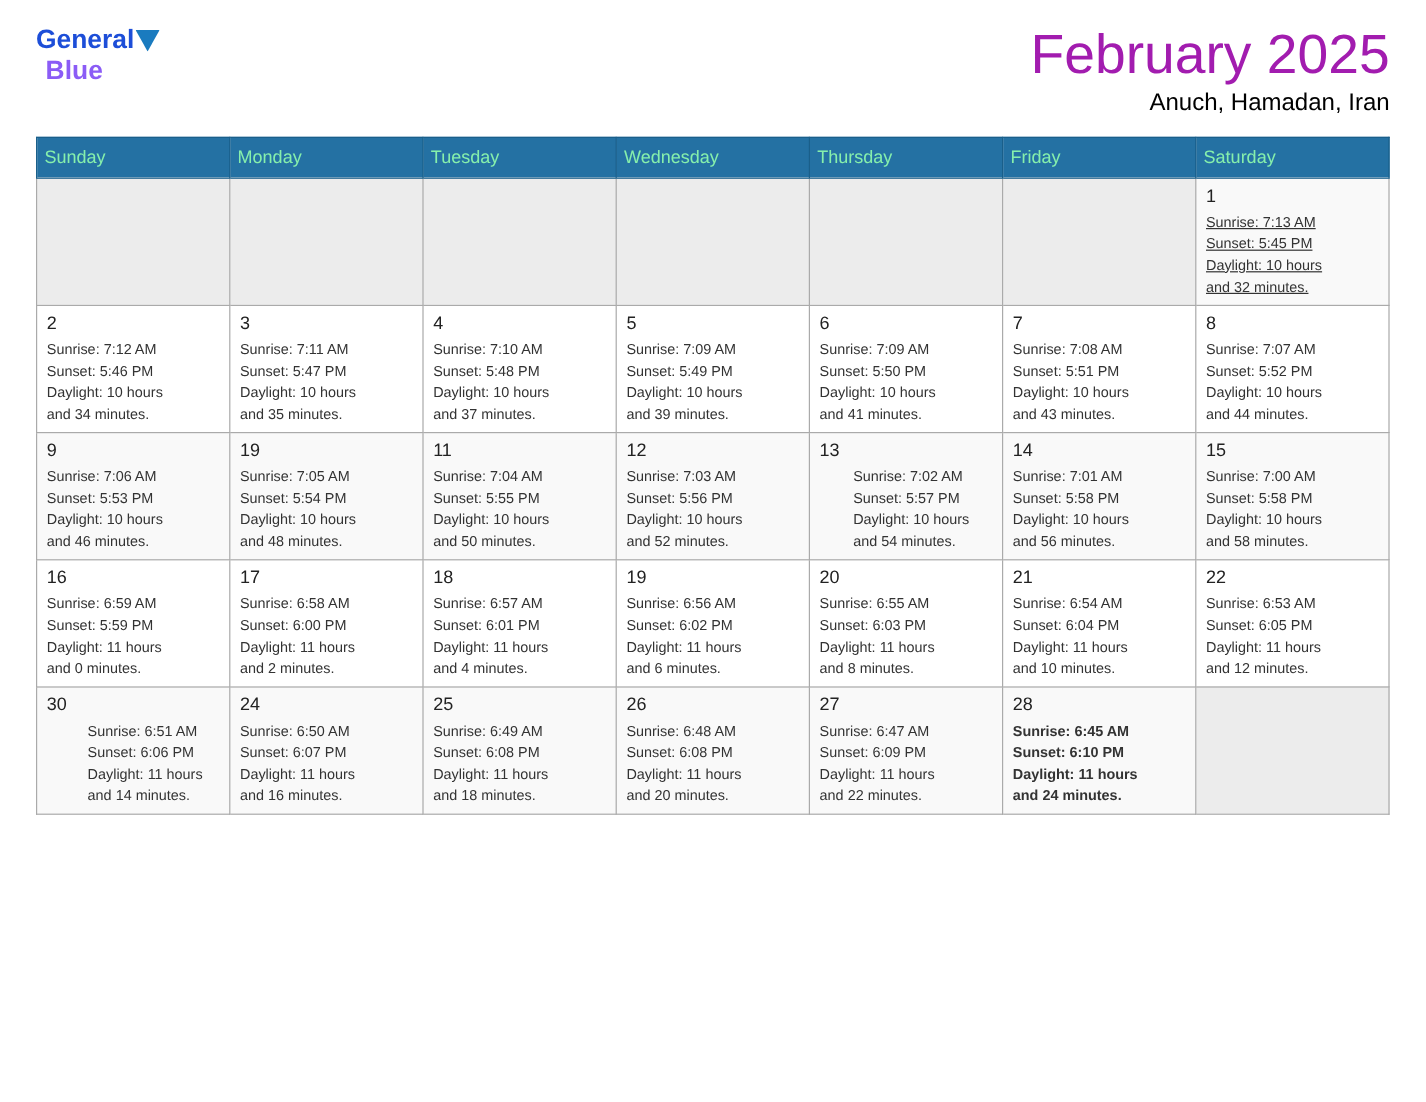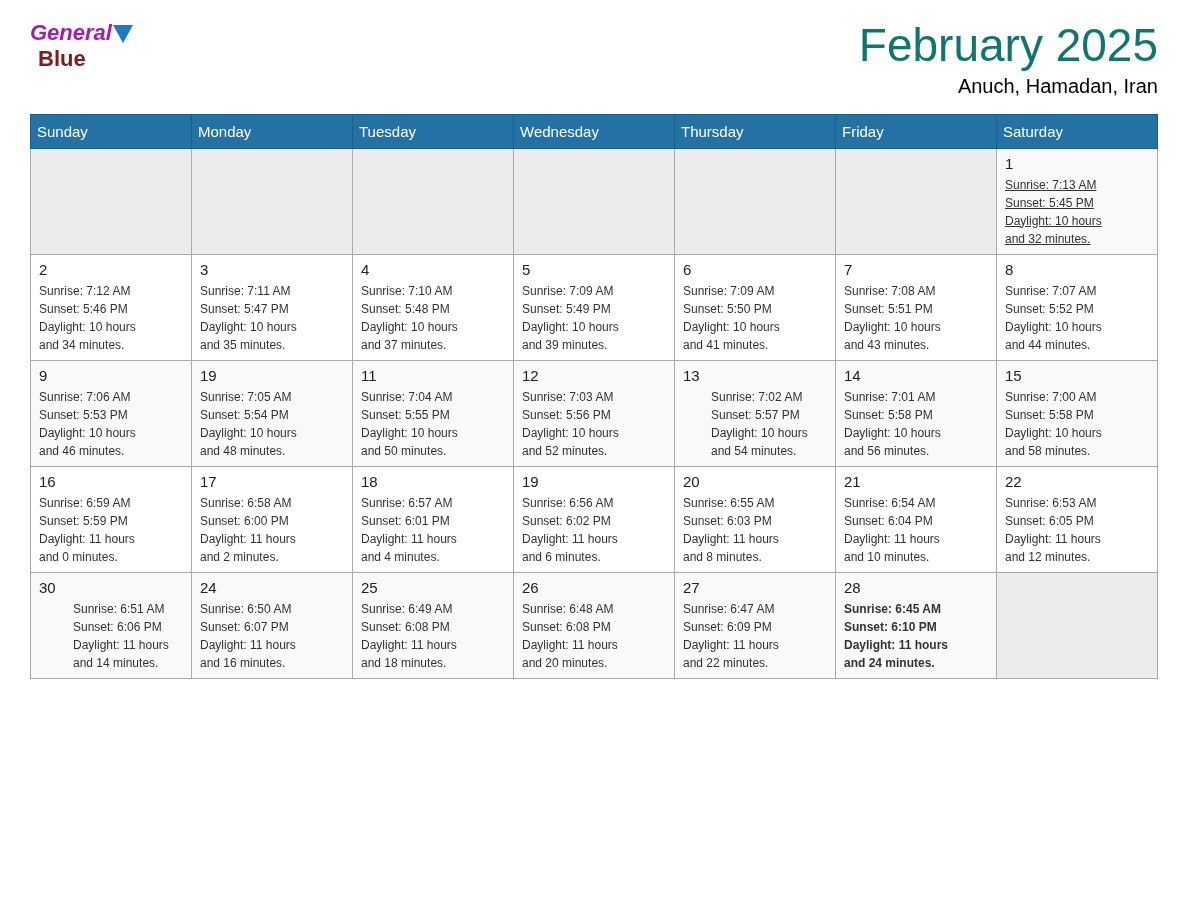--- a/index.html
+++ b/index.html
@@ -29,37 +29,37 @@
       display: flex;
       align-items: center;
       margin-left: 4px;
     }
     .title-block {
       text-align: right;
     }
     .month-title {
       font-size: 46px;
       font-weight: 300;
-      color: #0f766e;
+      color: #a21caf;
       line-height: 1.1;
     }
     .location-title {
       font-size: 20px;
       color: #000000;
       font-weight: normal;
       margin-top: 4px;
     }
     .calendar {
       width: 100%;
       border-collapse: collapse;
       border: 1px solid #666;
     }
     .calendar th {
       background-color: #2471a3;
-      color: #ffffff;
+      color: #86efac;
       padding: 8px 6px;
       text-align: left;
       font-size: 15px;
       font-weight: normal;
       border: 1px solid #1a5f8a;
     }
     .calendar td {
       vertical-align: top;
       padding: 6px 8px;
       border: 1px solid #aaa;
@@ -97,27 +97,27 @@
     .row-4 td { background: #fff; }
     .row-5 td { background: #f5f5f5; }
     .empty-cell { background: #ececec !important; }
   </style>
 </head>
 <body>
 
 <div class="header">
   <div class="logo-wrapper">
     <div class="logo-line1">
-      <span style="font-size:22px;font-weight:bold;color:#a21caf;font-style:italic;">General</span>
+      <span style="font-size:22px;font-weight:bold;color:#1d4ed8;">General</span>
       <svg width="20" height="18" viewBox="0 0 20 18" style="margin-left:1px; margin-top:2px;">
         <polygon points="0,0 20,0 10,18" fill="#1a7bbf"></polygon>
       </svg>
     </div>
     <div class="logo-line2">
-      <span style="font-size:22px;font-weight:bold;color:#7f1d1d;margin-left:4px;">Blue</span>
+      <span style="font-size:22px;font-weight:bold;color:#8b5cf6;margin-left:4px;">Blue</span>
     </div>
   </div>
   <div class="title-block">
     <div class="month-title">February 2025</div>
     <div class="location-title">Anuch, Hamadan, Iran</div>
   </div>
 </div>
 
 <table class="calendar">
   <thead>

